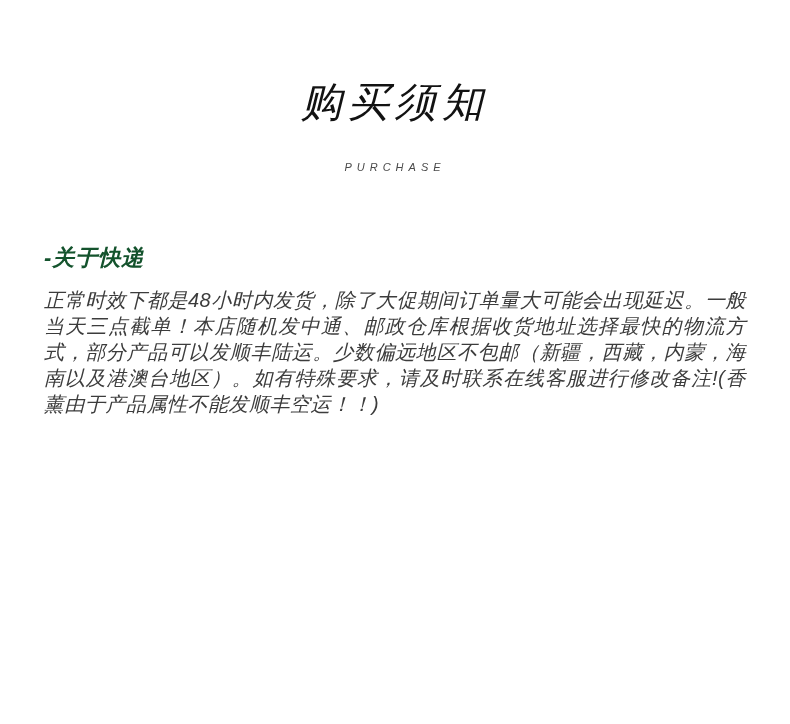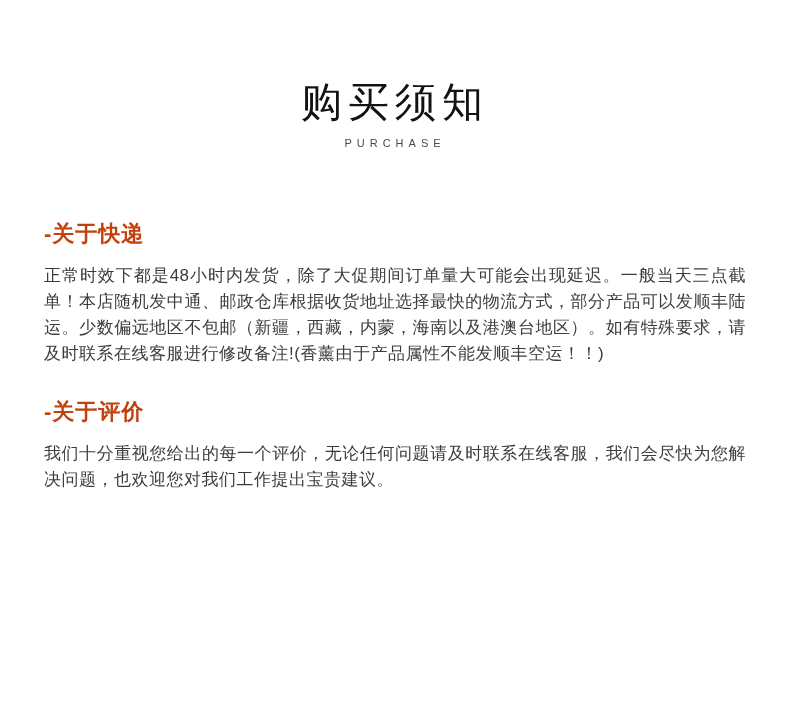--- a/index.html
+++ b/index.html
@@ -1,15 +1,15 @@
 <!DOCTYPE html>
 <html><head>
 <meta charset="utf-8">
 <style>
-  * { margin: 0; padding: 0; box-sizing: border-box; }
+  * { margin: 0; padding: 0; box-sizing: border-box; font-style: italic; }
   html, body {
     width: 790px;
     background: #ffffff;
     font-family: "Liberation Sans", "DejaVu Sans", sans-serif;
   }
   .page {
     width: 790px;
     height: 724px;
     background: #ffffff;
     overflow: hidden;
@@ -19,39 +19,39 @@
     padding-top: 78px;
   }
   .page-title {
     font-size: 41px;
     font-weight: 500;
     color: #121212;
     letter-spacing: 6px;
     line-height: 1.2;
   }
   .page-subtitle {
-    margin-top: 10px;
+    margin-top: 34px;
     font-size: 11px;
     font-weight: 400;
     color: #4a4a4a;
     letter-spacing: 5px;
   }
   .sections {
     padding: 70px 44px 0 44px;
   }
   .section { margin-bottom: 30px; }
   .section-heading {
     font-size: 22px;
     font-weight: 700;
-    color: #c2410c;
+    color: #14532d;
     margin-bottom: 14px;
     letter-spacing: 1px;
   }
   .section-body {
-    font-size: 17px;
+    font-size: 20px;
     line-height: 26px;
     color: #3c3c3c;
     text-align: justify;
     letter-spacing: 0.5px;
   }
   .section:last-child { margin-bottom: 0; }
 </style>
 </head>
 <body>
 
@@ -65,20 +65,16 @@
   <div class="sections">
 
     <div class="section">
       <h2 class="section-heading">-关于快递</h2>
       <p class="section-body">正常时效下都是48小时内发货，除了大促期间订单量大可能会出现延迟。一般当天三点截单！本店随机发中通、邮政仓库根据收货地址选择最快的物流方式，部分产品可以发顺丰陆运。少数偏远地区不包邮（新疆，西藏，内蒙，海南以及港澳台地区）。如有特殊要求，请及时联系在线客服进行修改备注!(香薰由于产品属性不能发顺丰空运！！)</p>
     </div>
 
     <div class="section">
     </div>
 
-    <div class="section">
-      <h2 class="section-heading">-关于评价</h2>
-      <p class="section-body">我们十分重视您给出的每一个评价，无论任何问题请及时联系在线客服，我们会尽快为您解决问题，也欢迎您对我们工作提出宝贵建议。</p>
-    </div>
 
   </div>
 
 </div>
 
 </body></html>

